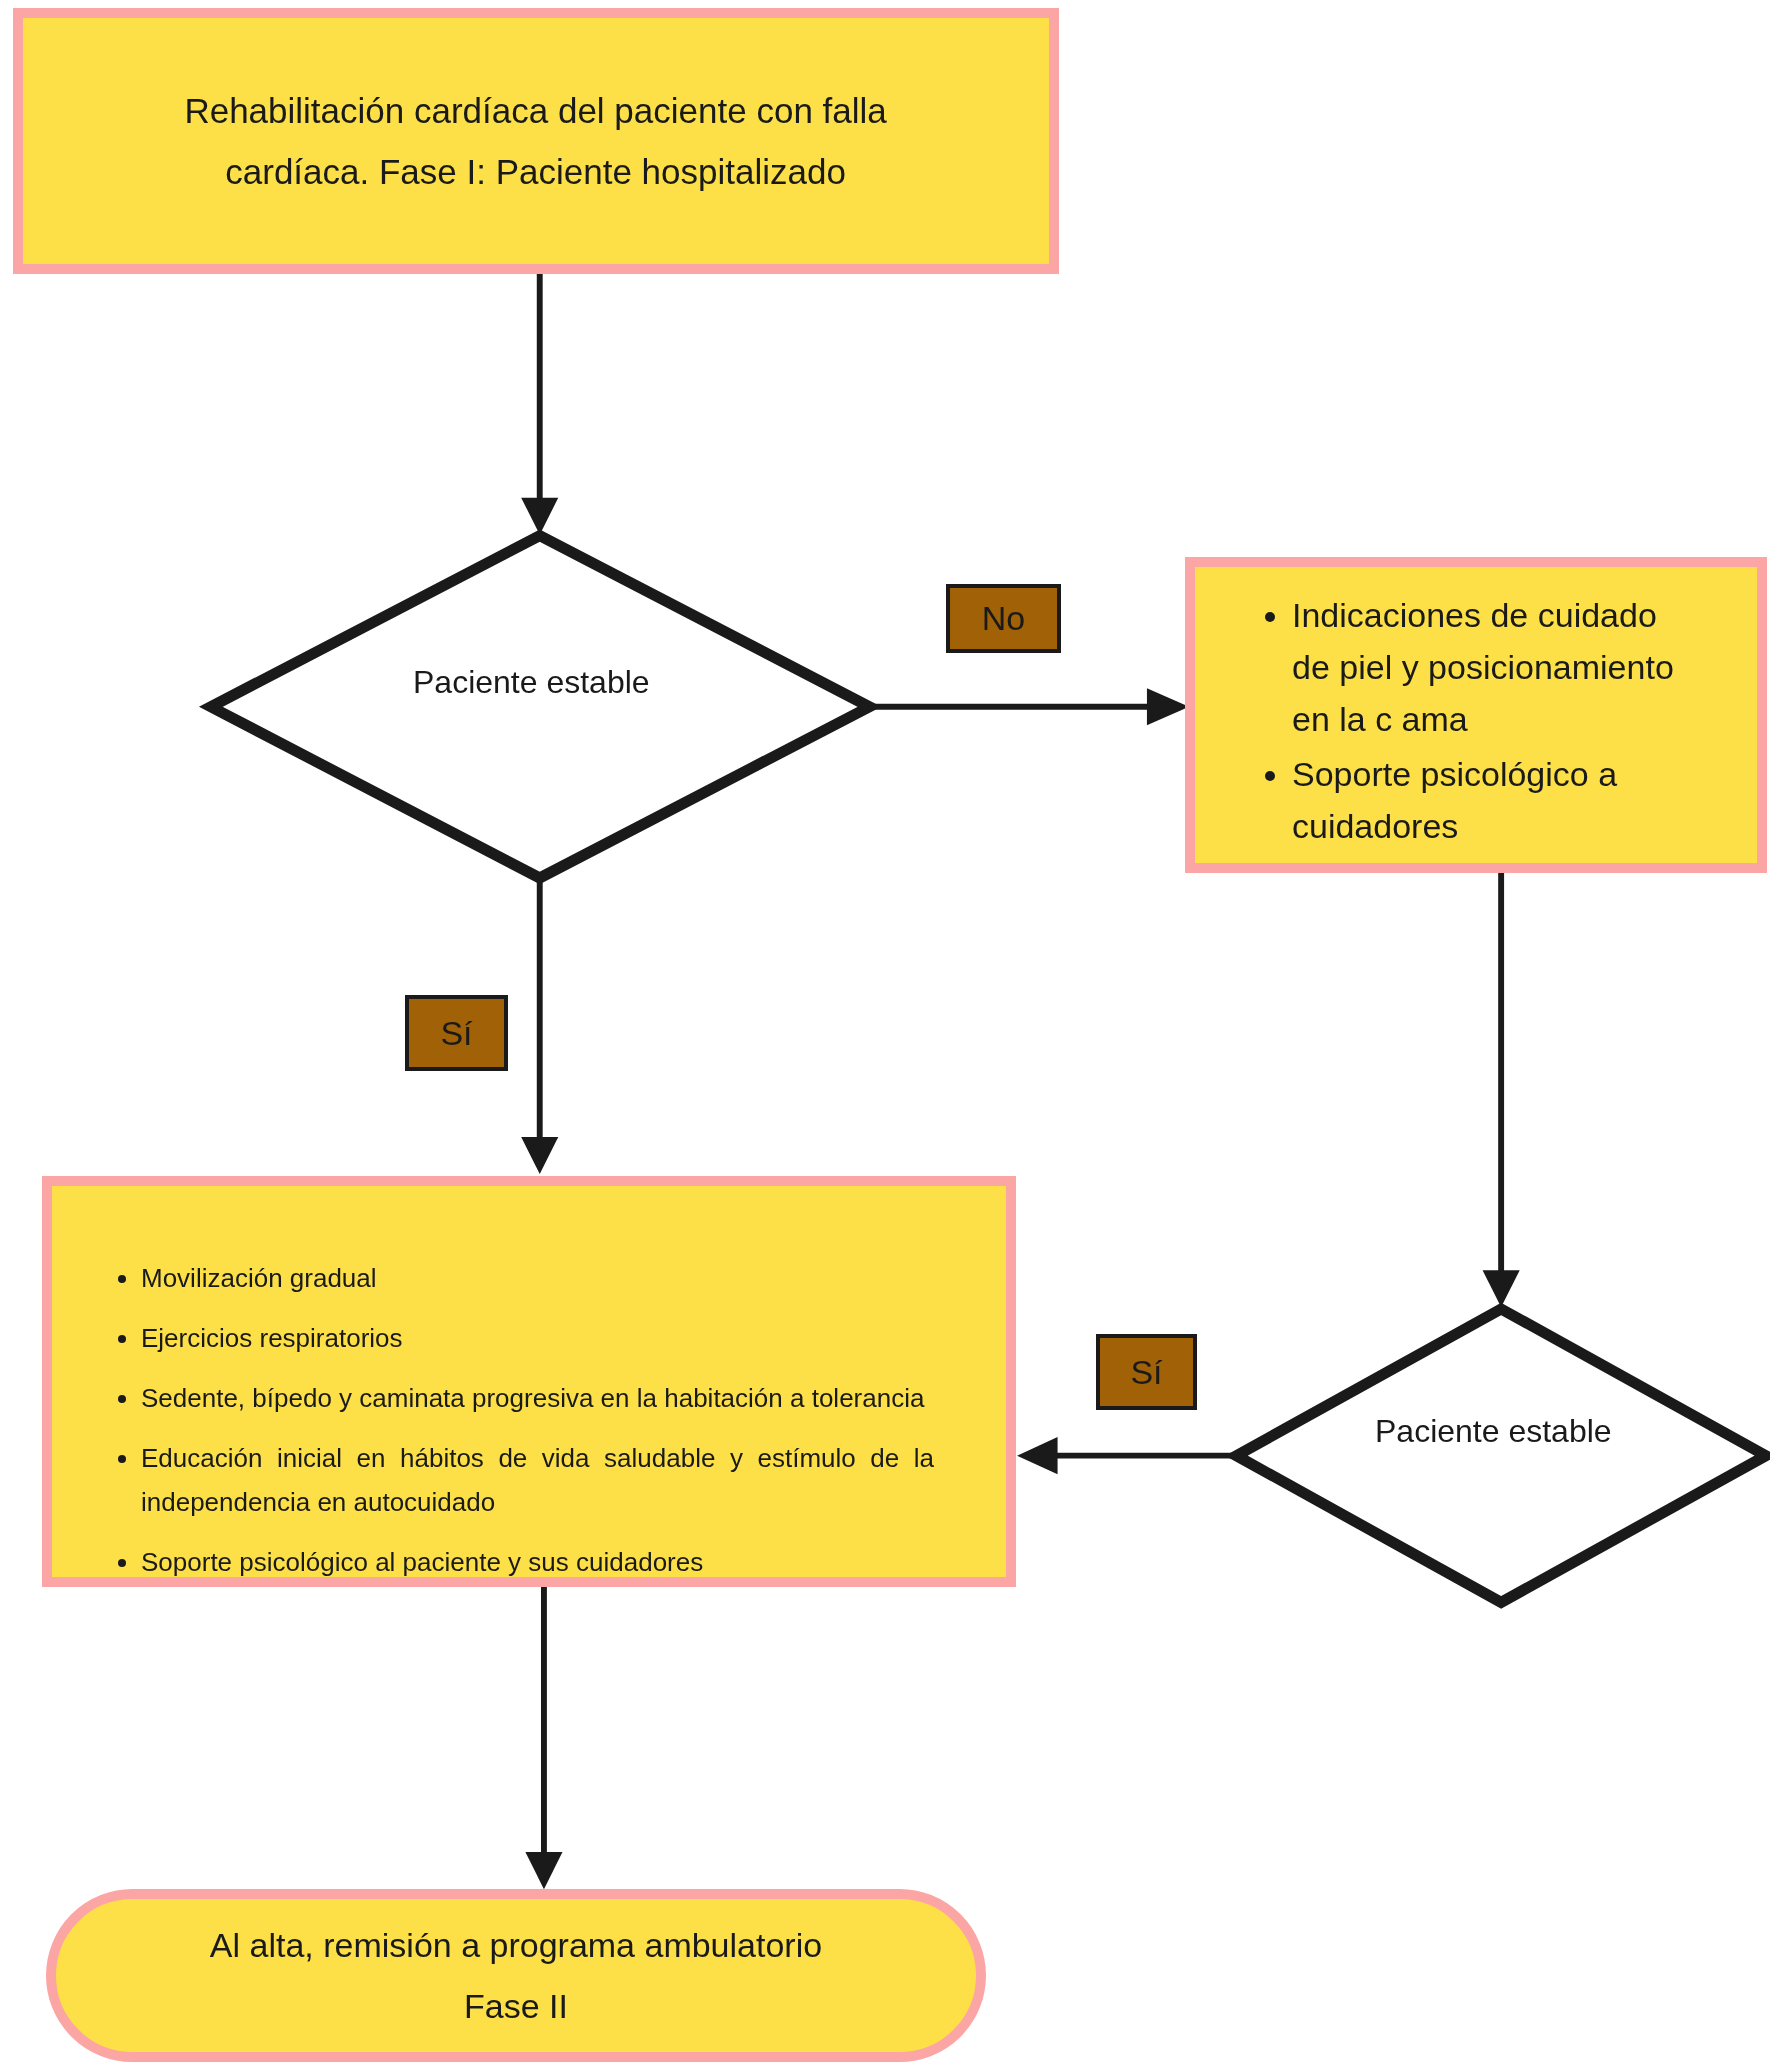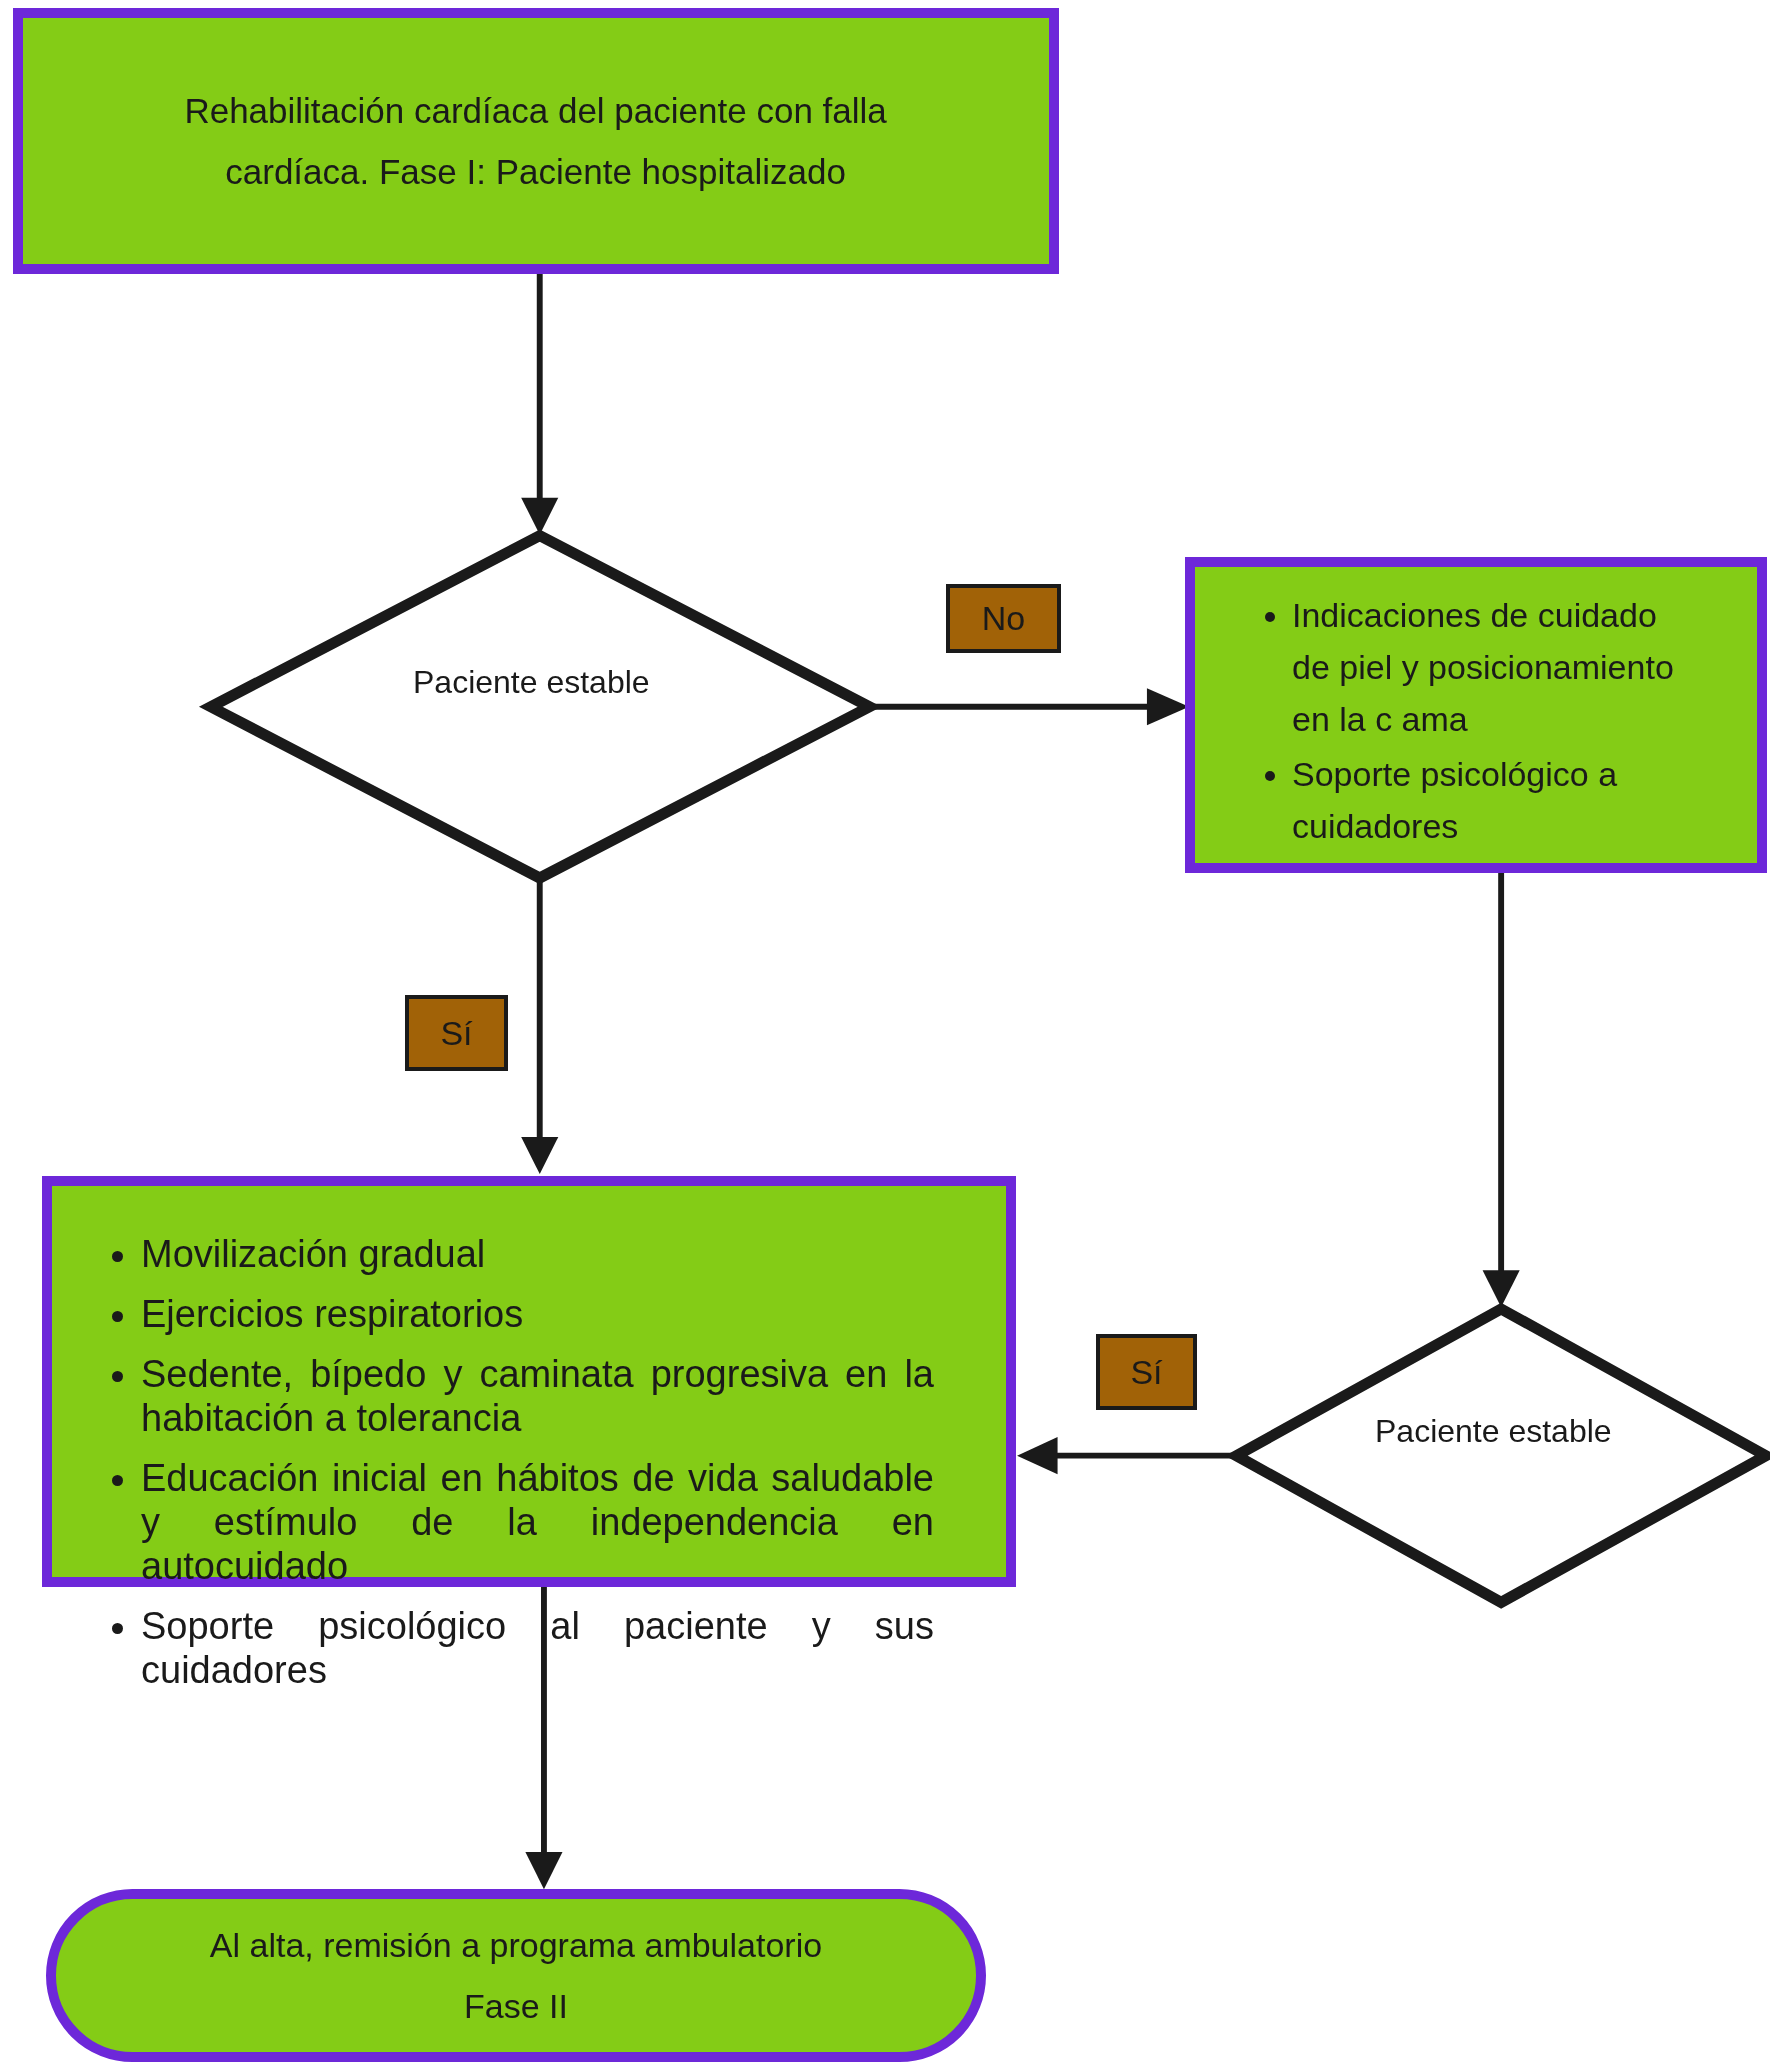--- a/index.html
+++ b/index.html
@@ -17,41 +17,41 @@
     position: absolute;
     left: 0; top: 0;
     width: 1771px; height: 2068px;
   }
   #connector-layer line { stroke: #1a1a1a; stroke-width: 7; }
   #connector-layer polygon.head { fill: #1a1a1a; stroke: none; }
   #connector-layer polygon.diamond { fill: #ffffff; stroke: #1a1a1a; stroke-width: 13; }
 
   .node {
     position: absolute;
-    background: #84cc16;
-    border: 10px solid #6d28d9;
+    background: #fde047;
+    border: 10px solid #fca5a5;
   }
   #start-box {
     left: 12.6px; top: 8.4px; width: 1046px; height: 266px;
     display: flex; flex-direction: column; justify-content: center; align-items: center;
     text-align: center; font-size: 35px; line-height: 61px;
   }
   #unstable-care-box { left: 1185px; top: 557px; width: 582px; height: 316px; }
   #unstable-care-box ul {
     list-style: disc outside;
     padding: 22px 76px 0 97px;
     font-size: 34px; line-height: 52px; text-align: left;
   }
   #unstable-care-box li + li { margin-top: 3px; }
 
   #activities-box { left: 42px; top: 1176px; width: 974px; height: 411px; }
   #activities-box ul {
     list-style: disc outside;
-    padding: 46px 72px 0 89px;
-    font-size: 38px; line-height: 44px;
+    padding: 70px 72px 0 89px;
+    font-size: 26px; line-height: 44px;
     text-align: justify; text-justify: inter-word;
   }
   #activities-box li + li { margin-top: 16px; }
 
   #terminator-box {
     left: 46px; top: 1889px; width: 940px; height: 173px;
     border-radius: 93px;
     display: flex; flex-direction: column; justify-content: center; align-items: center;
     text-align: center; font-size: 34px; line-height: 61px;
   }

